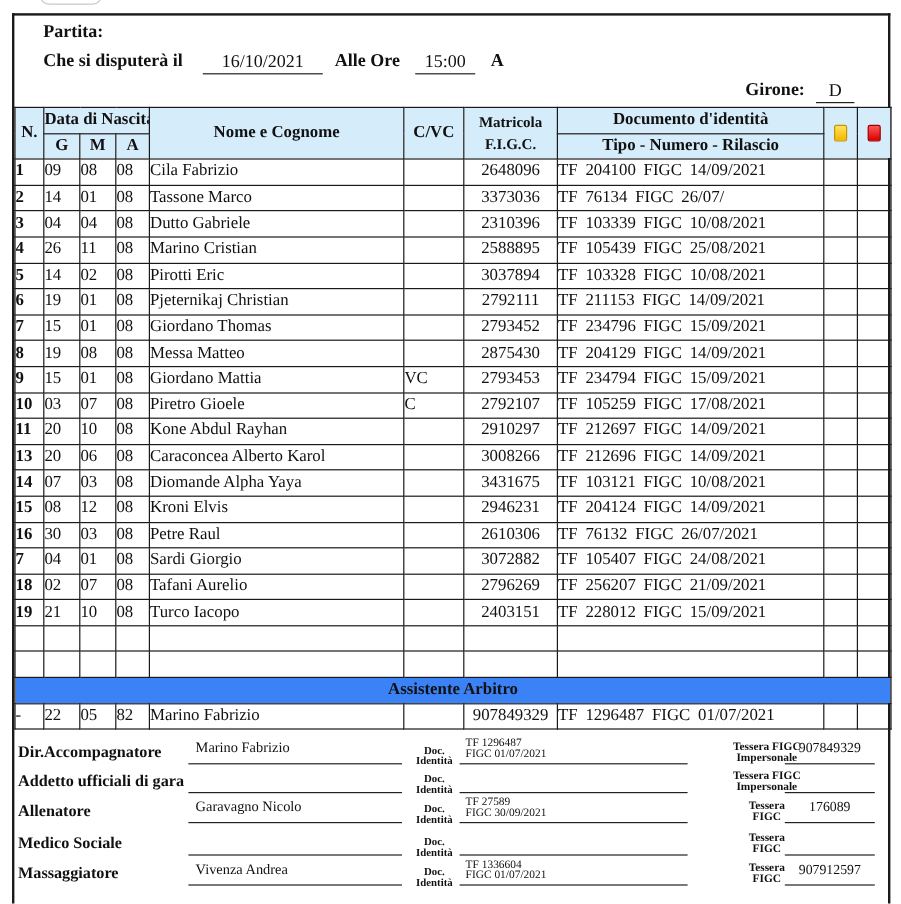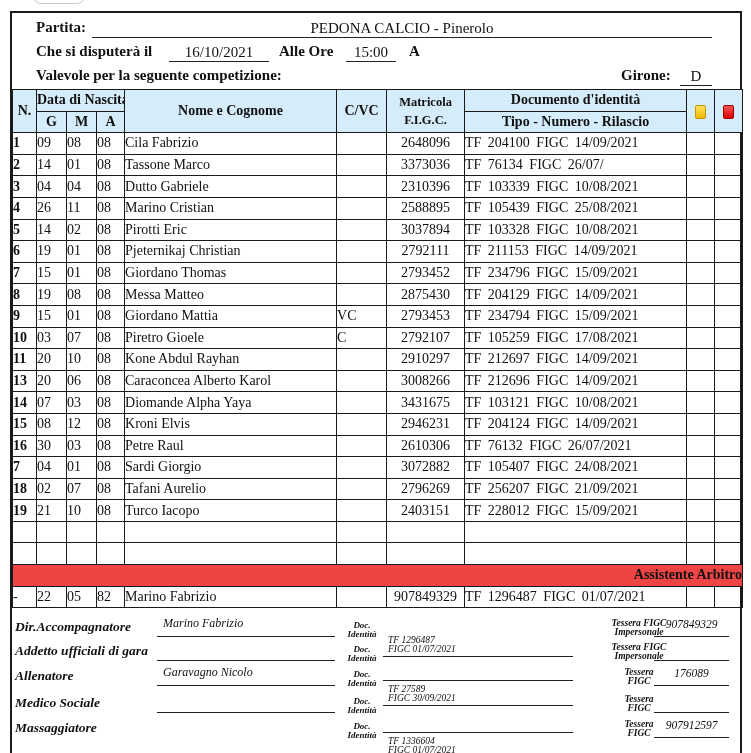--- a/index.html
+++ b/index.html
@@ -29,52 +29,50 @@
   }
   table.grid th { background: #d5ecfb; font-weight: bold; text-align: center; }
   th.big { font-size: 15px; }
   th.sm { font-size: 12.5px; height: 18px; }
   td.num { font-weight: bold; font-size: 15px; padding-left: 2px; }
   td.dt { font-size: 15px; }
   td.name { padding-left: 20px; font-size: 13px; }
   td.cvc { padding-left: 6px; font-size: 15px; }
   td.mat { text-align: center; font-size: 15.5px; }
   td.doc { padding-left: 3px; font-size: 9.5px; word-spacing: 3px; }
-  td.section { background: #ef4444; font-weight: bold; font-size: 13px; padding-left: 3px; text-align: right; margin-top: 44px; }
+  td.section { background: #3b82f6; font-weight: bold; font-size: 13px; padding-left: 3px; text-align: center; margin-top: 44px; }
   .card { display: inline-block; width: 11px; height: 14px; border-radius: 2px; vertical-align: middle; }
   .card.yellow { background: linear-gradient(#ffe35a, #f2b600); border: 1px solid #c79400; }
   .card.red { background: linear-gradient(#ff5555, #d60000); border: 1px solid #a00000; }
 
   
   .staff { position: absolute; left: 0; top: 592px; width: 730px; }
-  .srow { position: absolute; left: 0; width: 671px; height: 25px; font-style: italic; }
+  .srow { position: absolute; left: 0; width: 671px; height: 25px; }
   .srole { position: absolute; left: 3px; font-weight: bold; font-size: 13.5px; top: 4px; }
   .sname { position: absolute; left: 145px; width: 178px; border-bottom: 1px solid #222; font-size: 12px; height: 22px; padding-left: 6px; line-height: 16px; }
   .sdoclbl { position: absolute; left: 330px; width: 40px; font-weight: bold; font-size: 9px; line-height: 9px; text-align: center; top: 6px; }
-  .sdocval { position: absolute; left: 371px; width: 190px; border-bottom: 1px solid #222; height: 22px; font-size: 9.5px; line-height: 9px; padding-left: 5px; padding-top: 1px; margin-top: 20px; }
+  .sdocval { position: absolute; left: 371px; width: 190px; border-bottom: 1px solid #222; height: 22px; font-size: 9.5px; line-height: 9px; padding-left: 5px; padding-top: 1px; }
   .stesslbl { position: absolute; left: 572px; width: 64px; font-weight: bold; font-size: 9.5px; line-height: 9px; text-align: center; top: 4px; margin-left: 23px; }
   .stessval { position: absolute; left: 642px; width: 75px; border-bottom: 1px solid #222; height: 22px; font-size: 11.5px; text-align: center; line-height: 18px; }
 </style>
 </head>
 <body>
 
 <div class="tab-stub"></div>
 
 <div class="sheet">
 
   <span class="hdr-line" style="left:24px; top:6px;">Partita:</span>
-  <span class="hdr-val" style="left:80px; top:6px; width:620px;">PEDONA CALCIO - Pinerolo</span>
 
   <span class="hdr-line" style="left:24px; top:30px;">Che si disputerà il</span>
   <span class="hdr-val" style="left:157px; top:30px; width:100px;">16/10/2021</span>
   <span class="hdr-line" style="left:267px; top:30px;">Alle Ore</span>
   <span class="hdr-val" style="left:334px; top:30px; width:50px;">15:00</span>
   <span class="hdr-line" style="left:397px; top:30px;">A</span>
 
-  <span class="hdr-line" style="left:24px; top:54px;">Valevole per la seguente competizione:</span>
   <span class="hdr-line" style="left:609px; top:54px;">Girone:</span>
   <span class="hdr-val" style="left:668px; top:54px; width:32px;">D</span>
 
   <table class="grid">
     <colgroup>
       <col style="width:24px">
         <col style="width:30px">
         <col style="width:30px">
         <col style="width:28px">
       <col style="width:212px">
@@ -394,19 +392,20 @@
       <div class="srow" style="top: 86px;">
     <span class="srole">Medico Sociale</span>
     <span class="sname"></span>
     <span class="sdoclbl"><span>Doc.</span><br><span>Identità</span></span>
     <span class="sdocval"><span class="d1"></span><br><span class="d2"></span></span>
     <span class="stesslbl"><span class="t1">Tessera</span><br><span class="t2">FIGC</span></span>
     <span class="stessval"></span>
   </div>
       <div class="srow" style="top: 111px;">
     <span class="srole">Massaggiatore</span>
+    <span class="sname">Vivenza Andrea</span>
     <span class="sdoclbl"><span>Doc.</span><br><span>Identità</span></span>
     <span class="sdocval"><span class="d1">TF  1336604</span><br><span class="d2">FIGC 01/07/2021</span></span>
     <span class="stesslbl"><span class="t1">Tessera</span><br><span class="t2">FIGC</span></span>
     <span class="stessval">907912597</span>
   </div>
     </div>
 </div>
 
 </body></html>

